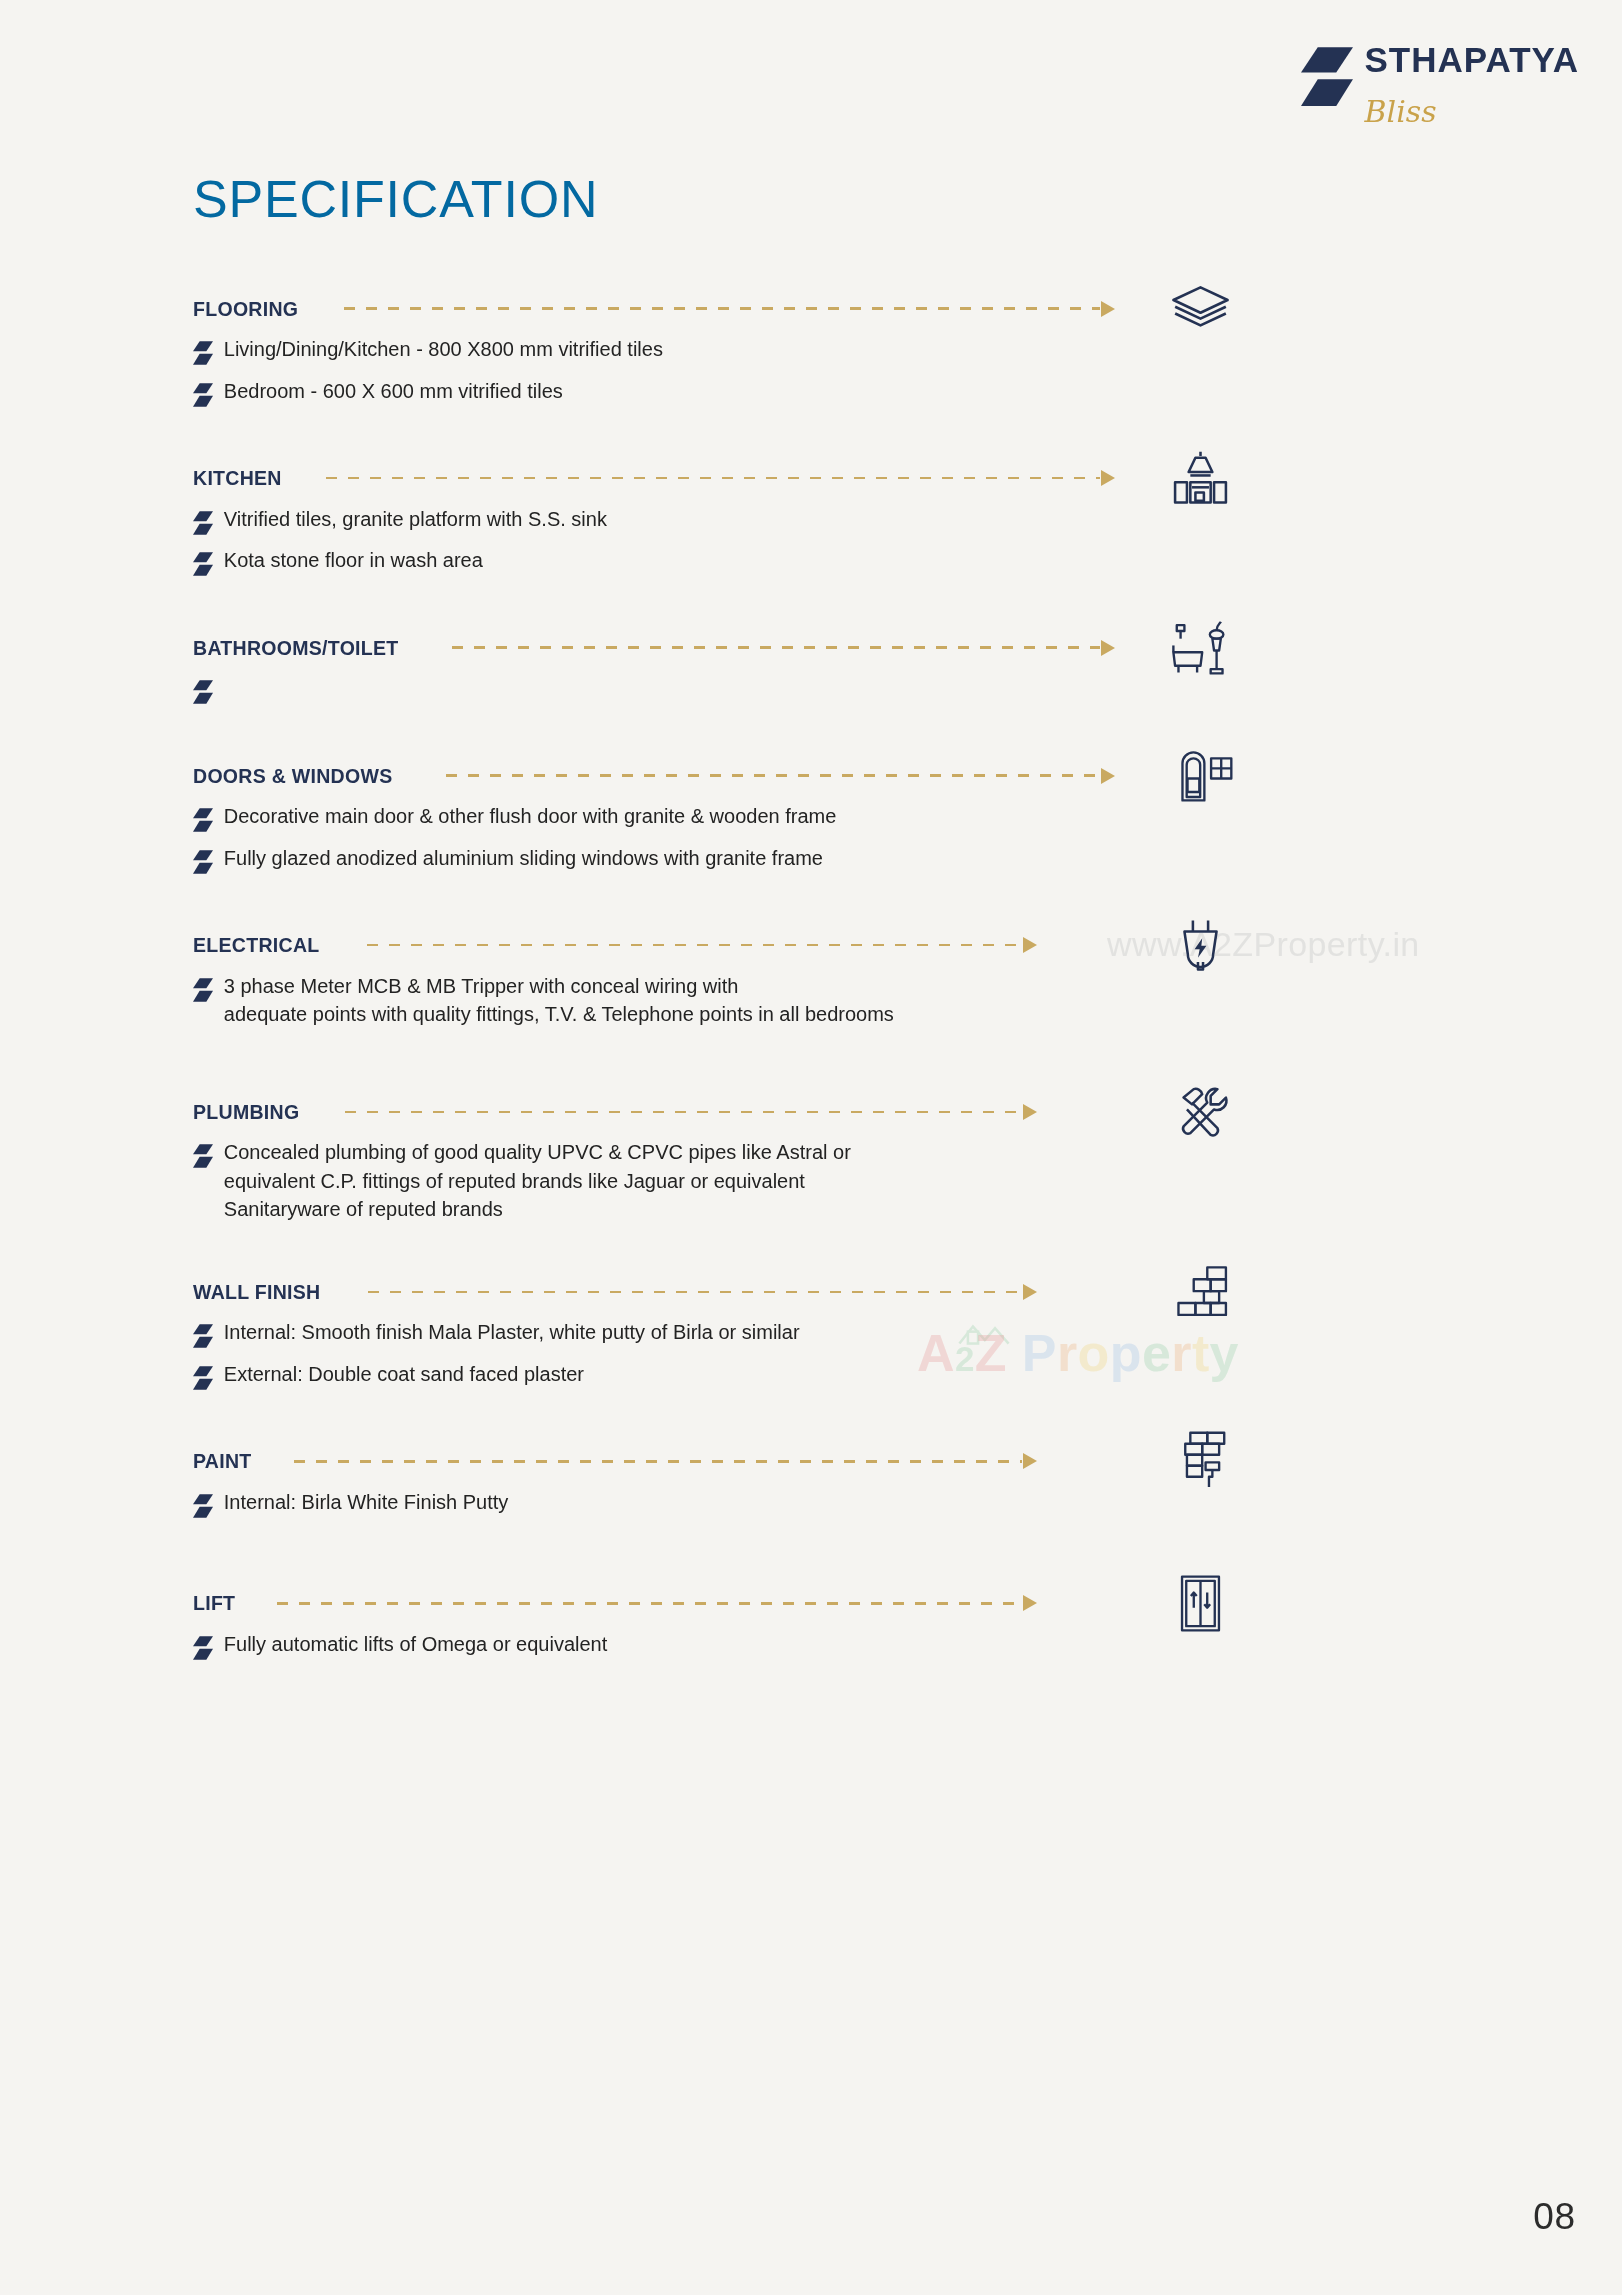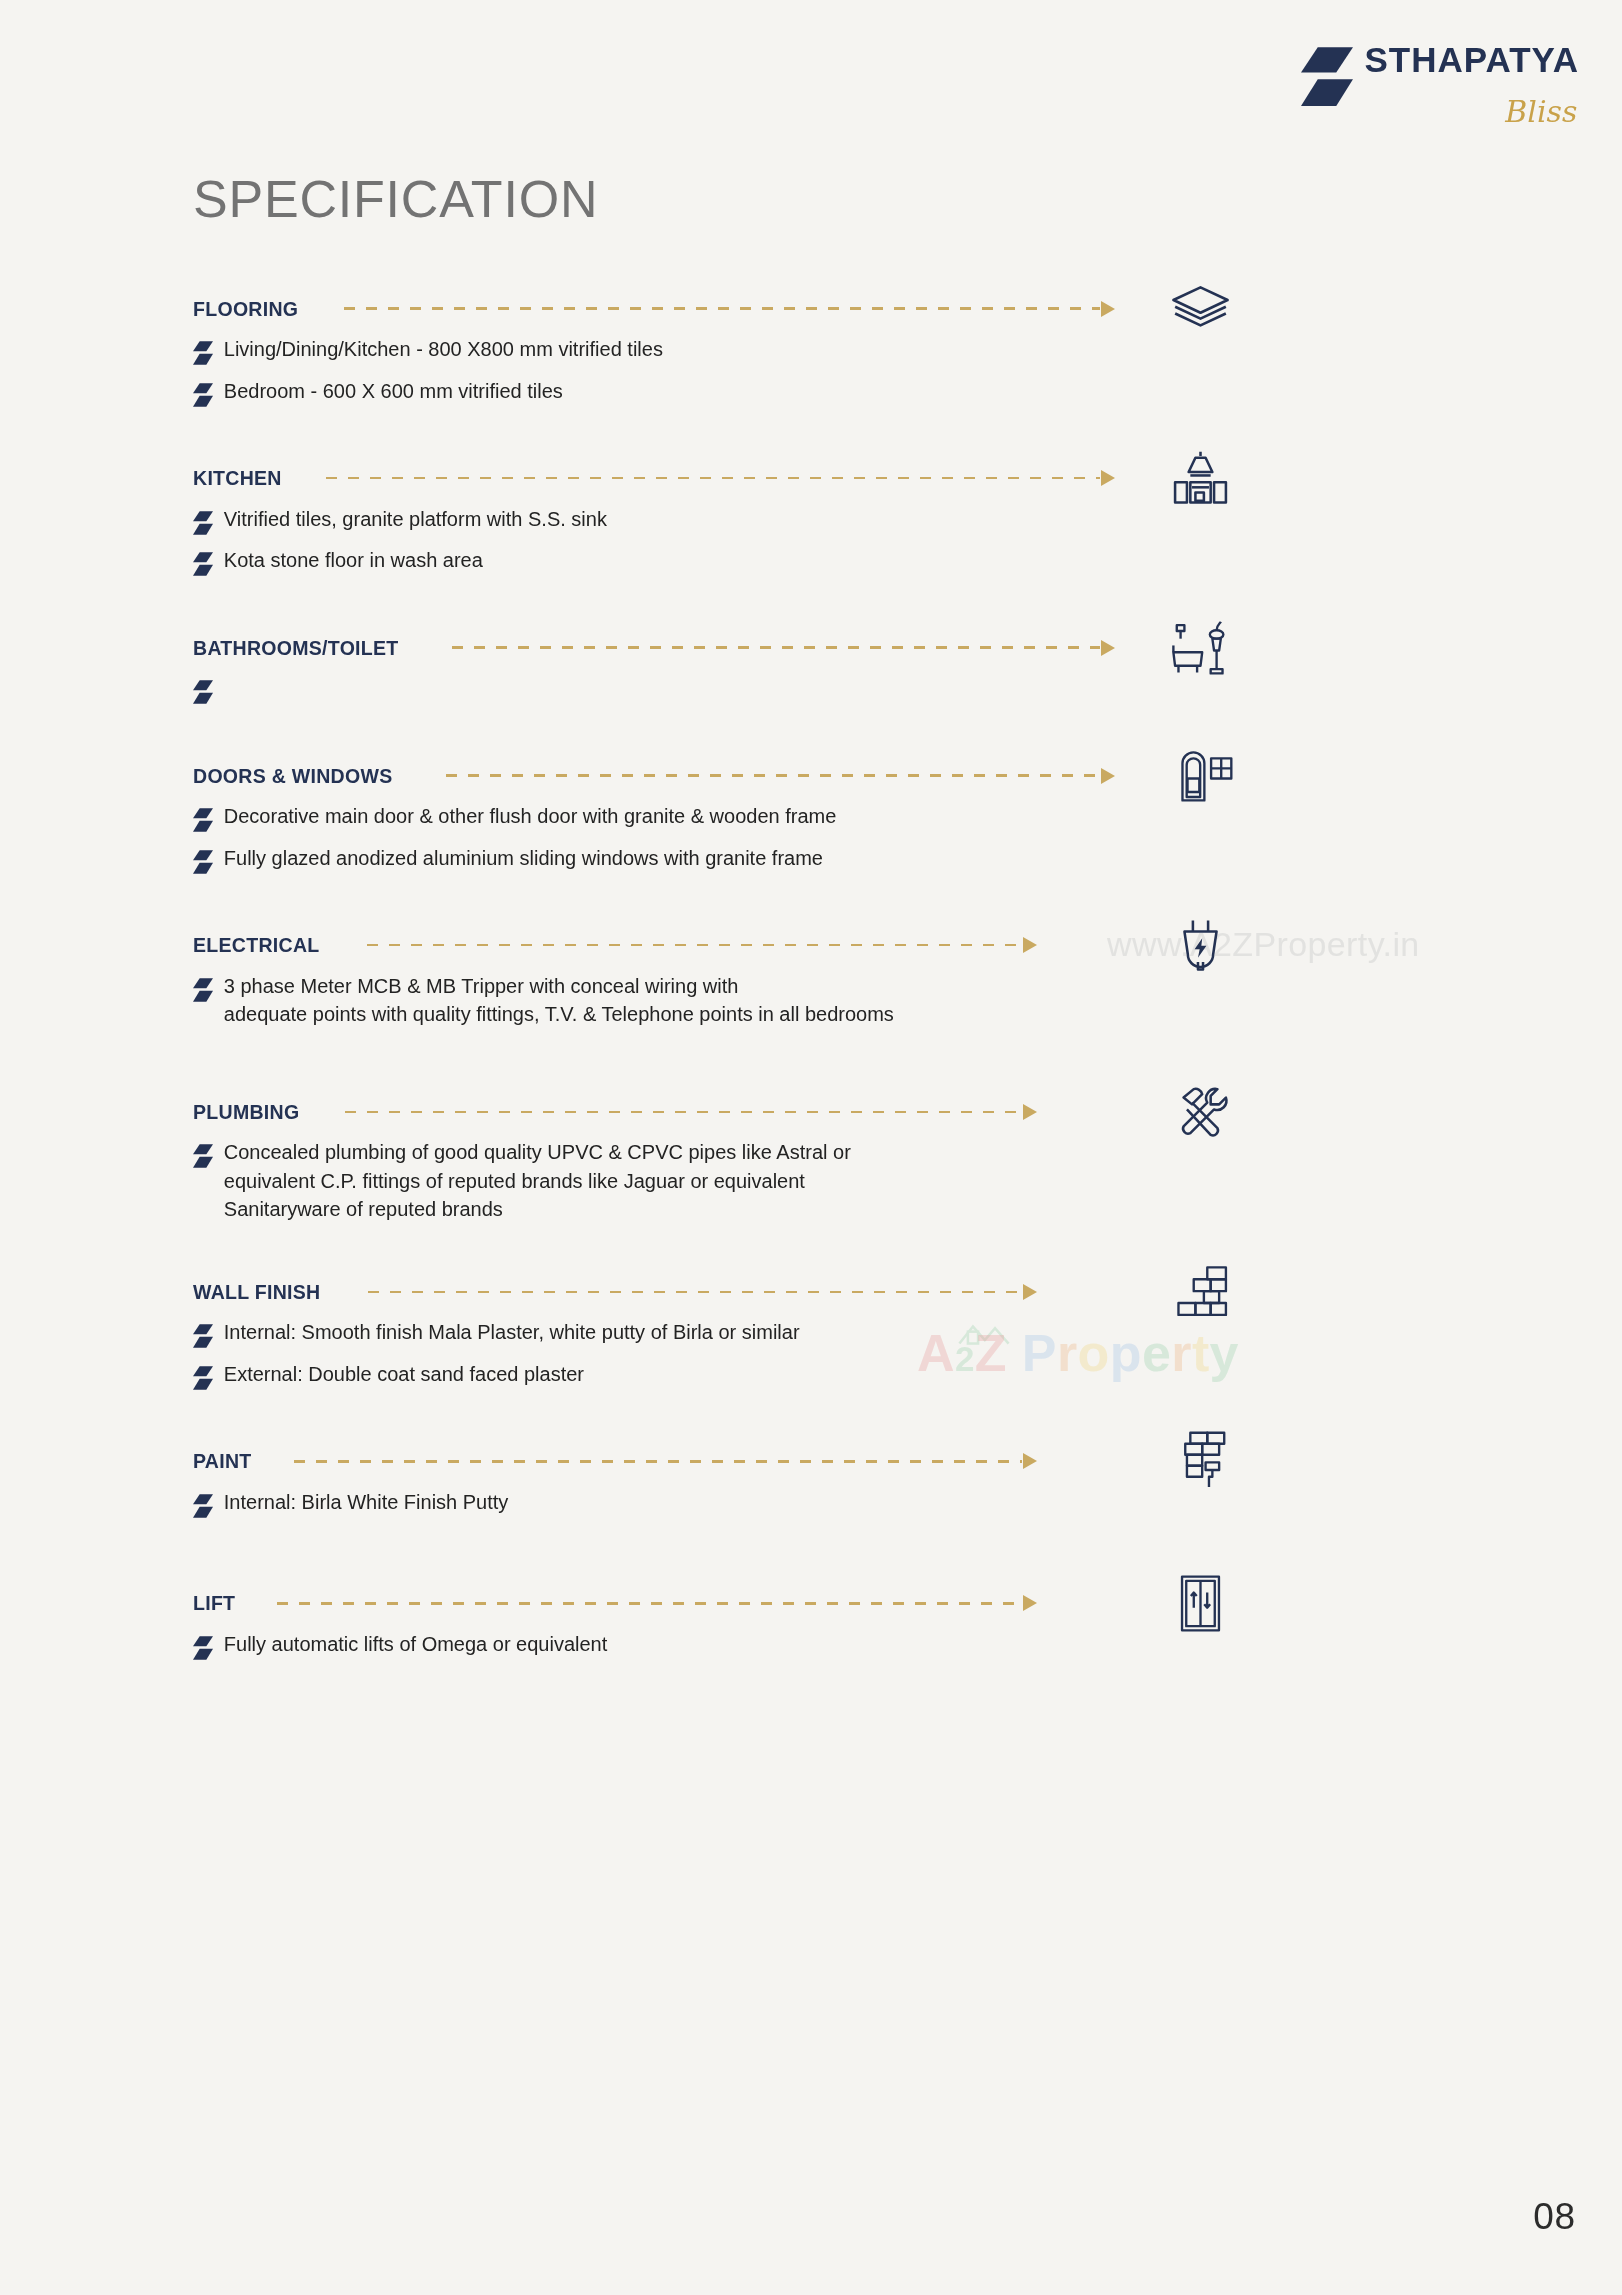--- a/index.html
+++ b/index.html
@@ -18,21 +18,21 @@
   
   .logo {
     position: absolute;
     top: 42px;
     right: 44px;
     display: flex;
     align-items: flex-start;
     gap: 12px;
   }
   .logo-mark { flex: 0 0 auto; margin-top: 5px; }
-  .logo-text { display: flex; flex-direction: column; align-items: flex-end; }
+  .logo-text { display: flex; flex-direction: column; align-items: flex-start; }
   .logo-name {
     font-size: 35px;
     font-weight: bold;
     letter-spacing: 1px;
     color: #243253;
     line-height: 1;
   }
   .logo-sub {
     font-family: "DejaVu Serif", serif;
     font-style: italic;
@@ -44,21 +44,21 @@
   }
 
   
   .page-title {
     position: absolute;
     left: 193px;
     top: 169px;
     font-size: 52px;
     font-weight: 300;
     letter-spacing: 0.8px;
-    color: #737373;
+    color: #0369a1;
   }
 
   
   .sections {
     position: absolute;
     left: 193px;
     top: 294px;
     width: 1048px;
   }
   .section { position: relative; }

